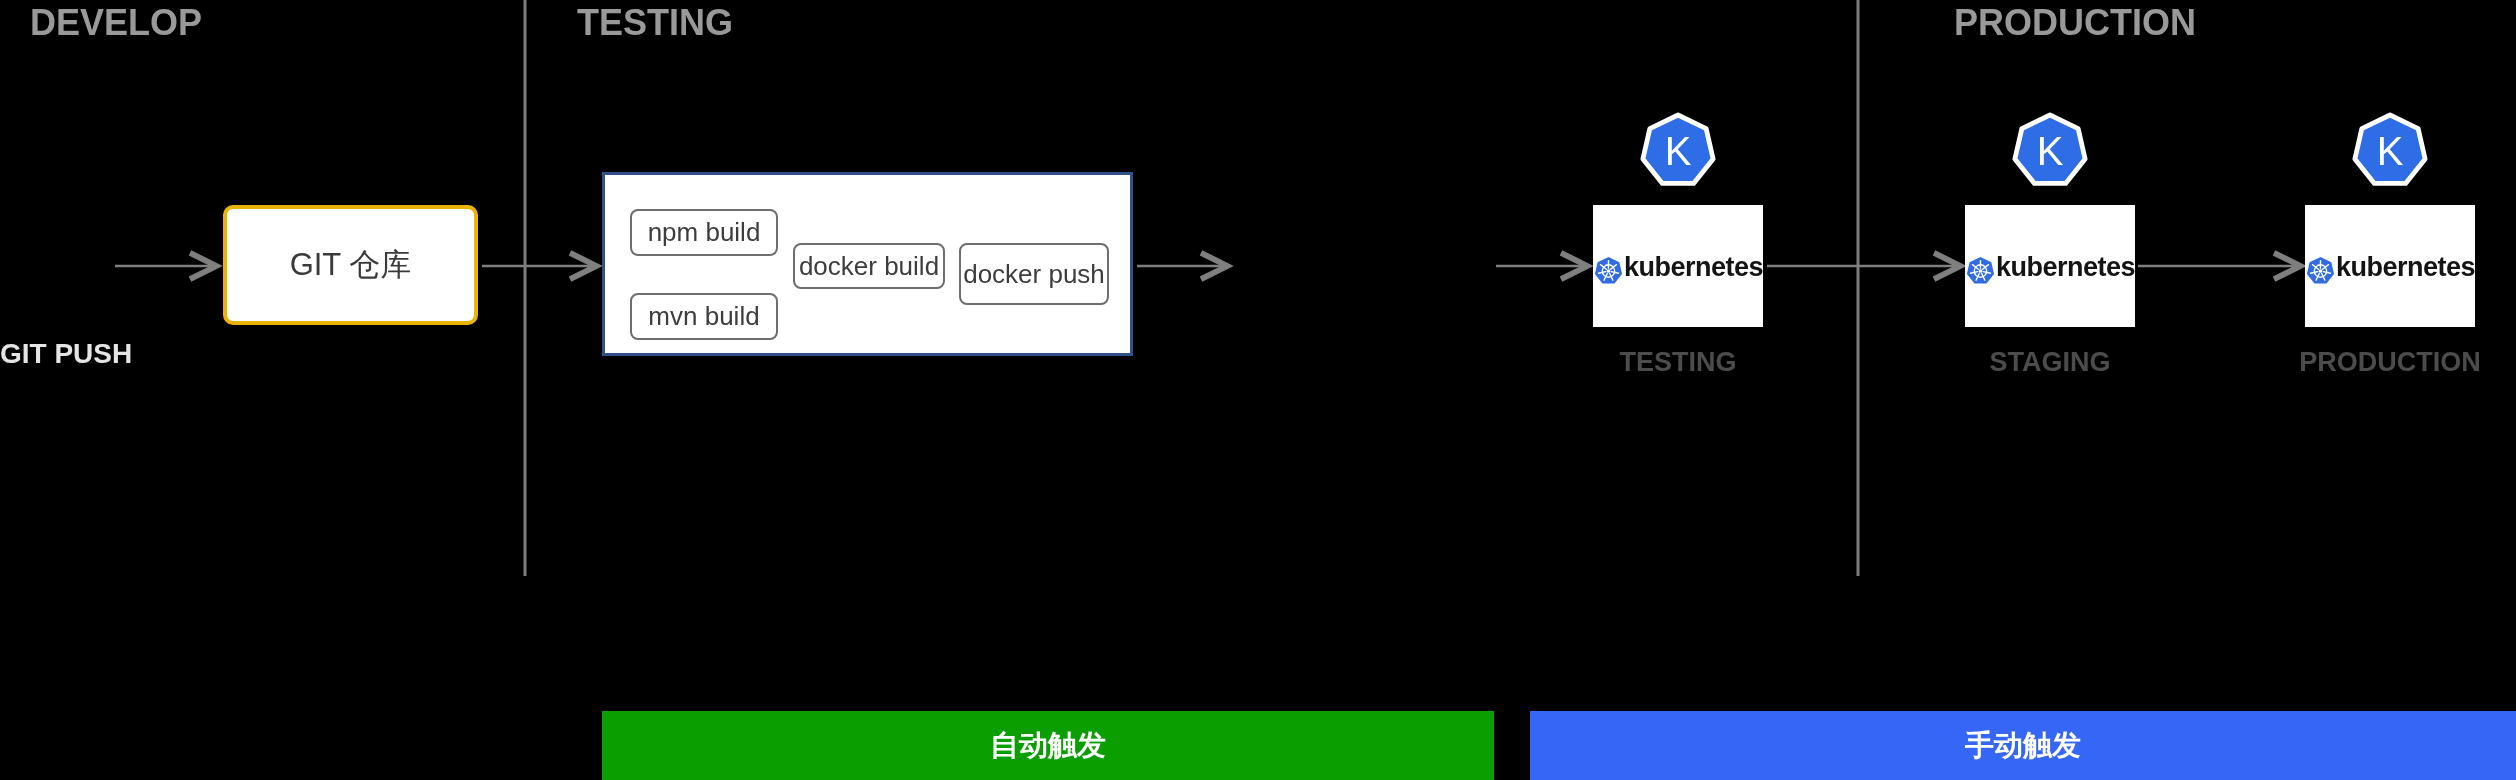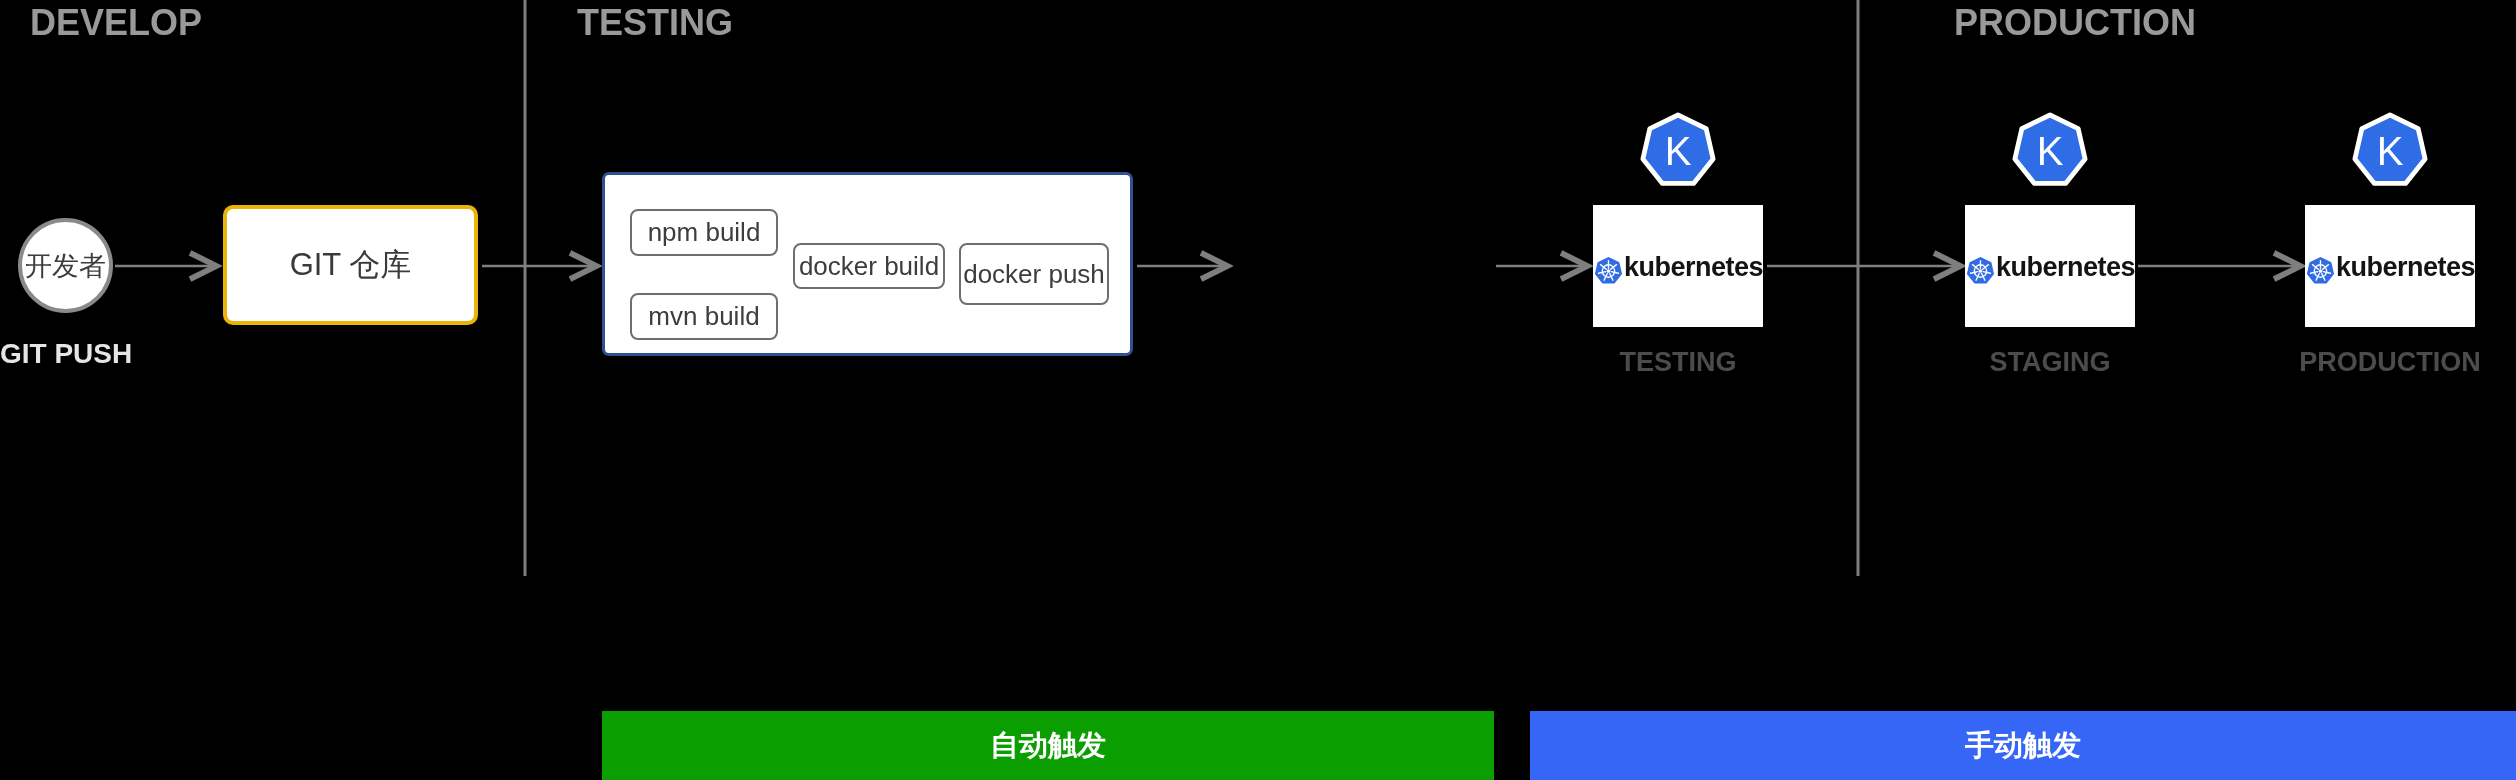--- a/index.html
+++ b/index.html
@@ -33,21 +33,21 @@
     font-size:31px;color:#3a3a3a;
   }
   .registry-box{
     left:1233px;top:205px;width:259px;height:120px;
     border:4px solid #E1762F;border-radius:10px;
     font-size:32px;color:#3a3a3a;
   }
   .build-container{
     position:absolute;z-index:2;
     left:602px;top:172px;width:531px;height:184px;
-    background:#fff;border:3px solid #2F528F;border-radius:7px;
+    background:#fff;border:3px solid #2F528F;border-radius:0;
     box-sizing:border-box;
   }
   .step-btn{
     position:absolute;background:#fff;border:2px solid #6e6e6e;border-radius:8px;
     display:flex;align-items:center;justify-content:center;
     font-size:26px;color:#3d3d3d;box-sizing:border-box;white-space:nowrap;
   }
   .btn-npm{left:25px;top:34px;width:148px;height:47px;}
   .btn-mvn{left:25px;top:118px;width:148px;height:47px;}
   .btn-dbuild{left:188px;top:68px;width:152px;height:46px;}
@@ -90,23 +90,20 @@
     <line x1="525" y1="0" x2="525" y2="576" stroke="#7d7d7d" stroke-width="3"></line>
     <line x1="1858" y1="0" x2="1858" y2="576" stroke="#7d7d7d" stroke-width="3"></line>
     <line x1="115" y1="266" x2="214" y2="266" stroke="#7f7f7f" stroke-width="2.4" marker-end="url(#arrowhead)"></line>
     <line x1="482" y1="266" x2="594" y2="266" stroke="#7f7f7f" stroke-width="2.4" marker-end="url(#arrowhead)"></line>
     <line x1="1137" y1="266" x2="1225" y2="266" stroke="#7f7f7f" stroke-width="2.4" marker-end="url(#arrowhead)"></line>
     <line x1="1496" y1="266" x2="1585" y2="266" stroke="#7f7f7f" stroke-width="2.4" marker-end="url(#arrowhead)"></line>
     <line x1="1767" y1="266" x2="1958" y2="266" stroke="#7f7f7f" stroke-width="2.4" marker-end="url(#arrowhead)"></line>
     <line x1="2138" y1="266" x2="2298" y2="266" stroke="#7f7f7f" stroke-width="2.4" marker-end="url(#arrowhead)"></line>
   </svg>
 
-  <div class="node dev-circle">
-    <span>开发者</span>
-  </div>
   <div class="dev-sublabel">GIT PUSH</div>
 
   <div class="node git-box">
     <span>GIT 仓库</span>
   </div>
 
   <div class="build-container">
     <div class="step-btn btn-npm">npm build</div>
     <div class="step-btn btn-mvn">mvn build</div>
     <div class="step-btn btn-dbuild">docker build</div>

